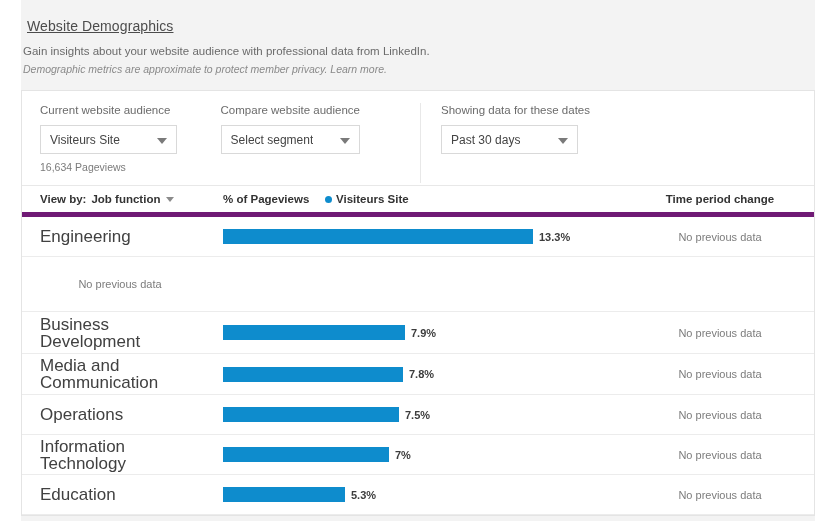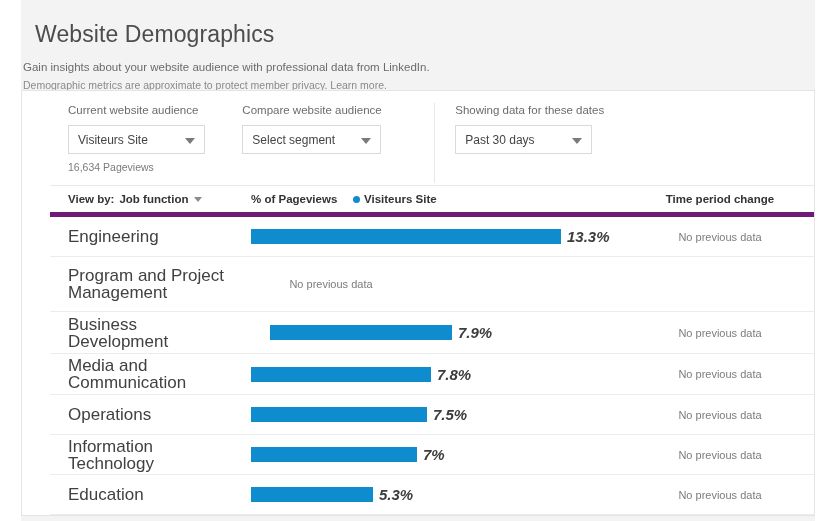--- a/index.html
+++ b/index.html
@@ -40,55 +40,56 @@
     position: absolute;
     left: 21px;
     top: 0;
     width: 794px;
     height: 80px;
     background: #f3f3f3;
     box-sizing: border-box;
     padding: 9px 0 0 2px;
   }
   .page-title {
-    font-size: 23px;
+    font-size: 14px;
     font-weight: 400;
     color: #4c4c4c;
     letter-spacing: 0.1px;
     line-height: 26px;
-    margin: 12px;
+    margin: 4px;
+    text-decoration: underline;
   }
   .page-subtitle {
     font-size: 11.5px;
     color: #6b6b6b;
     line-height: 16px;
     margin-top: 3px;
   }
   .page-note {
     font-size: 10.5px;
+    font-style: italic;
     color: #8a8a8a;
     line-height: 15px;
     margin-top: 3px;
   }
   .page-note .learn-more {
     color: #8a8a8a;
     text-decoration: none;
     cursor: pointer;
   }
 
   
   .card {
     position: absolute;
     left: 21px;
     top: 90px;
     width: 794px;
     background: #ffffff;
     border: 1px solid #e4e4e4;
     box-sizing: border-box;
-    padding-left: 28px;
   }
 
   
   .filters {
     display: flex;
     align-items: flex-start;
     height: 95px;
     box-sizing: border-box;
     border-bottom: 1px solid #e8e8e8;
     padding: 12px 0 0 0;
@@ -239,26 +240,25 @@
     display: flex;
     align-items: center;
     position: relative;
     height: 100%;
   }
   .bar {
     height: 15px;
     background: #0e8ccd;
   }
   .bar-value {
-    font-size: 15px;
+    font-size: 11px;
     font-weight: bold;
     color: #3c3c3c;
     margin-left: 6px;
     white-space: nowrap;
-    font-style: italic;
   }
   .row-change {
     width: 174px;
     text-align: center;
     font-size: 11px;
     color: #7c7c7c;
     padding-right: 14px;
     box-sizing: border-box;
     white-space: nowrap;
   }
@@ -328,24 +328,23 @@
     <div class="rows" id="rows-container">
         <div class="row" style="height: 40px;">
           <div class="row-label">Engineering</div>
           <div class="row-bar-area">
             <div class="bar" style="width: 310px; background: rgb(14, 140, 205);"></div>
             <div class="bar-value">13.3%</div>
           </div>
           <div class="row-change">No previous data</div>
         </div>
         <div class="row" style="height: 55px;">
-          <div class="row-label">Program and Project Management</div>
-          <div class="row-change">No previous data</div>
-        </div>
-        <div class="row" style="height: 42px; gap: 19px;">
+          <div class="row-change">No previous data</div>
+        </div>
+        <div class="row" style="height: 42px;">
           <div class="row-label">Business Development</div>
           <div class="row-bar-area">
             <div class="bar" style="width: 182px; background: rgb(14, 140, 205);"></div>
             <div class="bar-value">7.9%</div>
           </div>
           <div class="row-change">No previous data</div>
         </div>
         <div class="row" style="height: 41px;">
           <div class="row-label">Media and Communication</div>
           <div class="row-bar-area">

